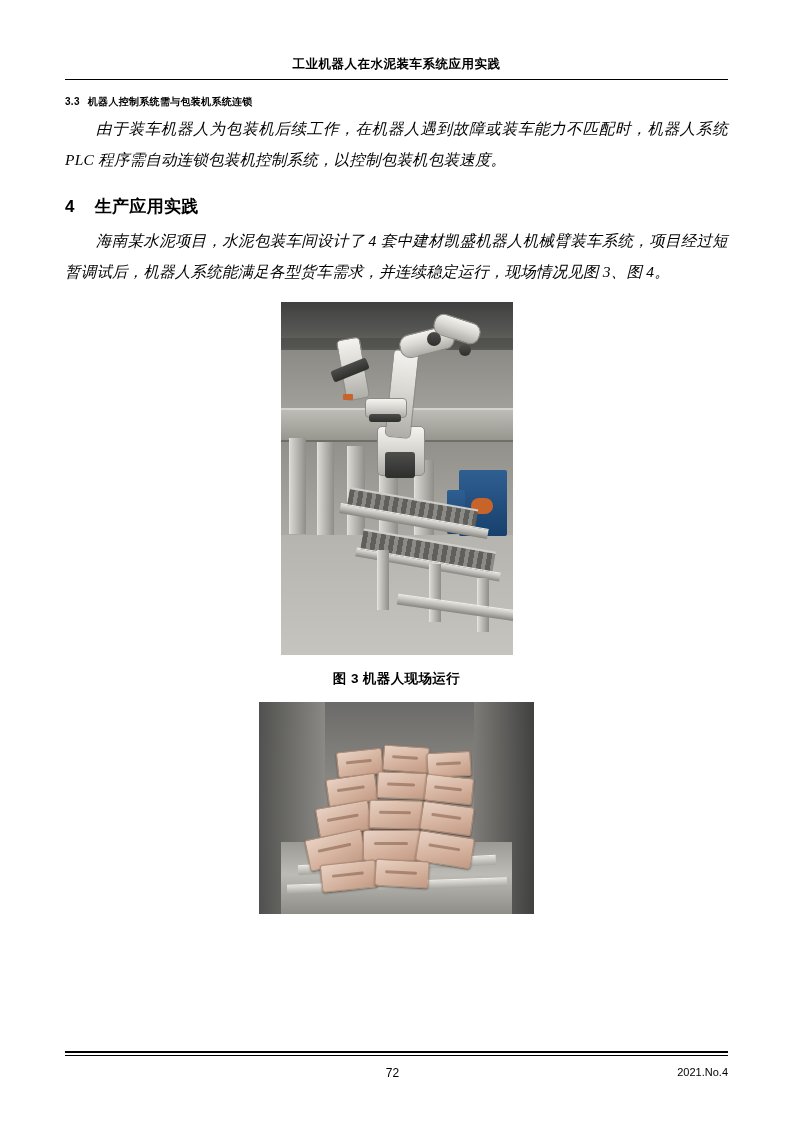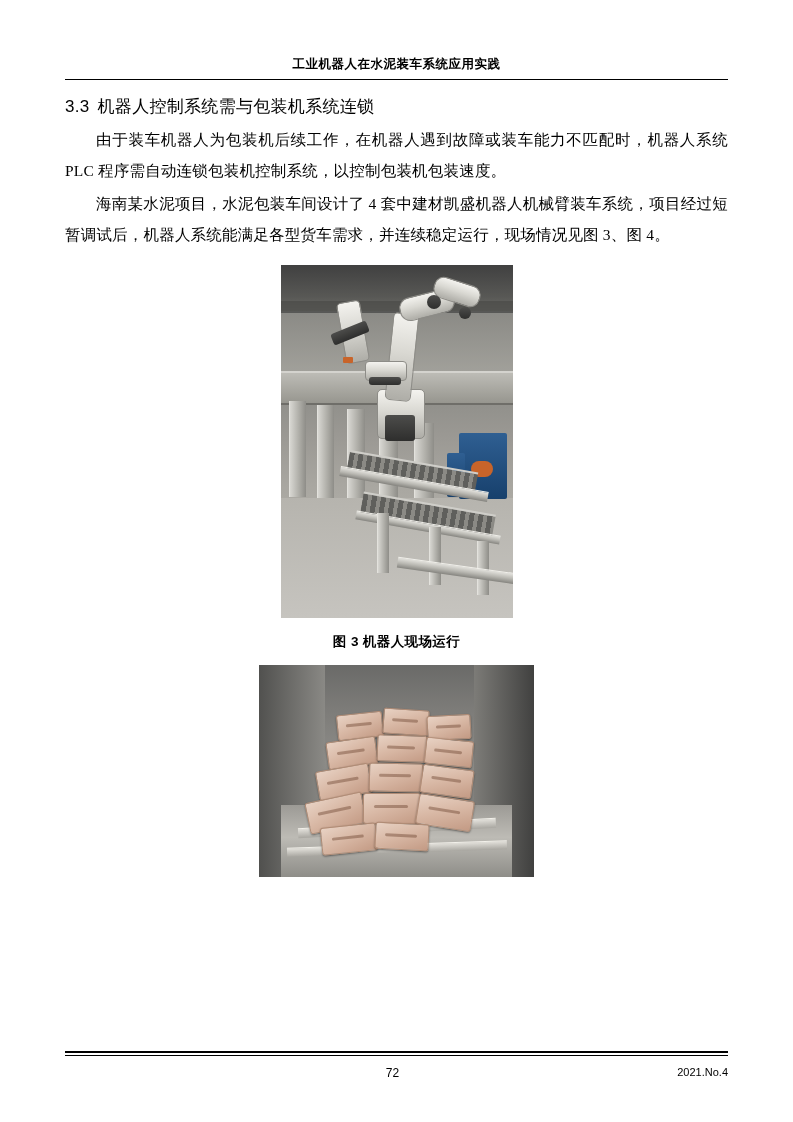--- a/index.html
+++ b/index.html
@@ -40,22 +40,22 @@
   }
   .header-rule {
     margin-top: 6px;
     border-bottom: 1.2px solid #000;
     width: 100%;
   }
 
   
   h2.section-heading {
     font-family: "Liberation Sans", "DejaVu Sans", sans-serif;
-    font-size: 17px;
-    font-weight: normal;
+    font-size: 10px;
+    font-weight: bold;
     margin: 14px 0 4px 0;
     line-height: 1.5;
     letter-spacing: 0.3px;
   }
   h2.section-heading .num {
     margin-right: 8px;
   }
   h2.major-heading {
     font-family: "Liberation Sans", "DejaVu Sans", sans-serif;
     font-size: 17px;
@@ -70,20 +70,21 @@
 
   
   p.body-text {
     font-size: 15.5px;
     line-height: 2.02;
     margin: 2px 0 0 0;
     text-align: justify;
     text-justify: inter-ideograph;
     text-indent: 2em;
     letter-spacing: 0.2px;
+    font-style: italic;
   }
 
   
   .figure-block {
     margin-top: 14px;
     text-align: center;
   }
   .figure-caption {
     font-family: "Liberation Sans", "DejaVu Sans", sans-serif;
     font-size: 13.5px;
@@ -266,20 +267,23 @@
       <span>工业机器人在水泥装车系统应用实践</span>
     </div>
     <div class="header-rule"></div>
 
     <h2 class="section-heading">
       <span class="num">3.3</span><span>机器人控制系统需与包装机系统连锁</span>
     </h2>
 
     <p class="body-text">由于装车机器人为包装机后续工作，在机器人遇到故障或装车能力不匹配时，机器人系统 PLC 程序需自动连锁包装机控制系统，以控制包装机包装速度。</p>
 
+    <h2 class="major-heading">
+      <span class="num">4</span><span>生产应用实践</span>
+    </h2>
 
     <p class="body-text">海南某水泥项目，水泥包装车间设计了 4 套中建材凯盛机器人机械臂装车系统，项目经过短暂调试后，机器人系统能满足各型货车需求，并连续稳定运行，现场情况见图 3、图 4。</p>
 
     <div class="figure-block">
       <div class="photo photo-1">
         <div class="p1-bg"></div>
         <div class="p1-darkband"></div>
         <div class="p1-ceiling"></div>
         <div class="p1-wallpanel"></div>
 

